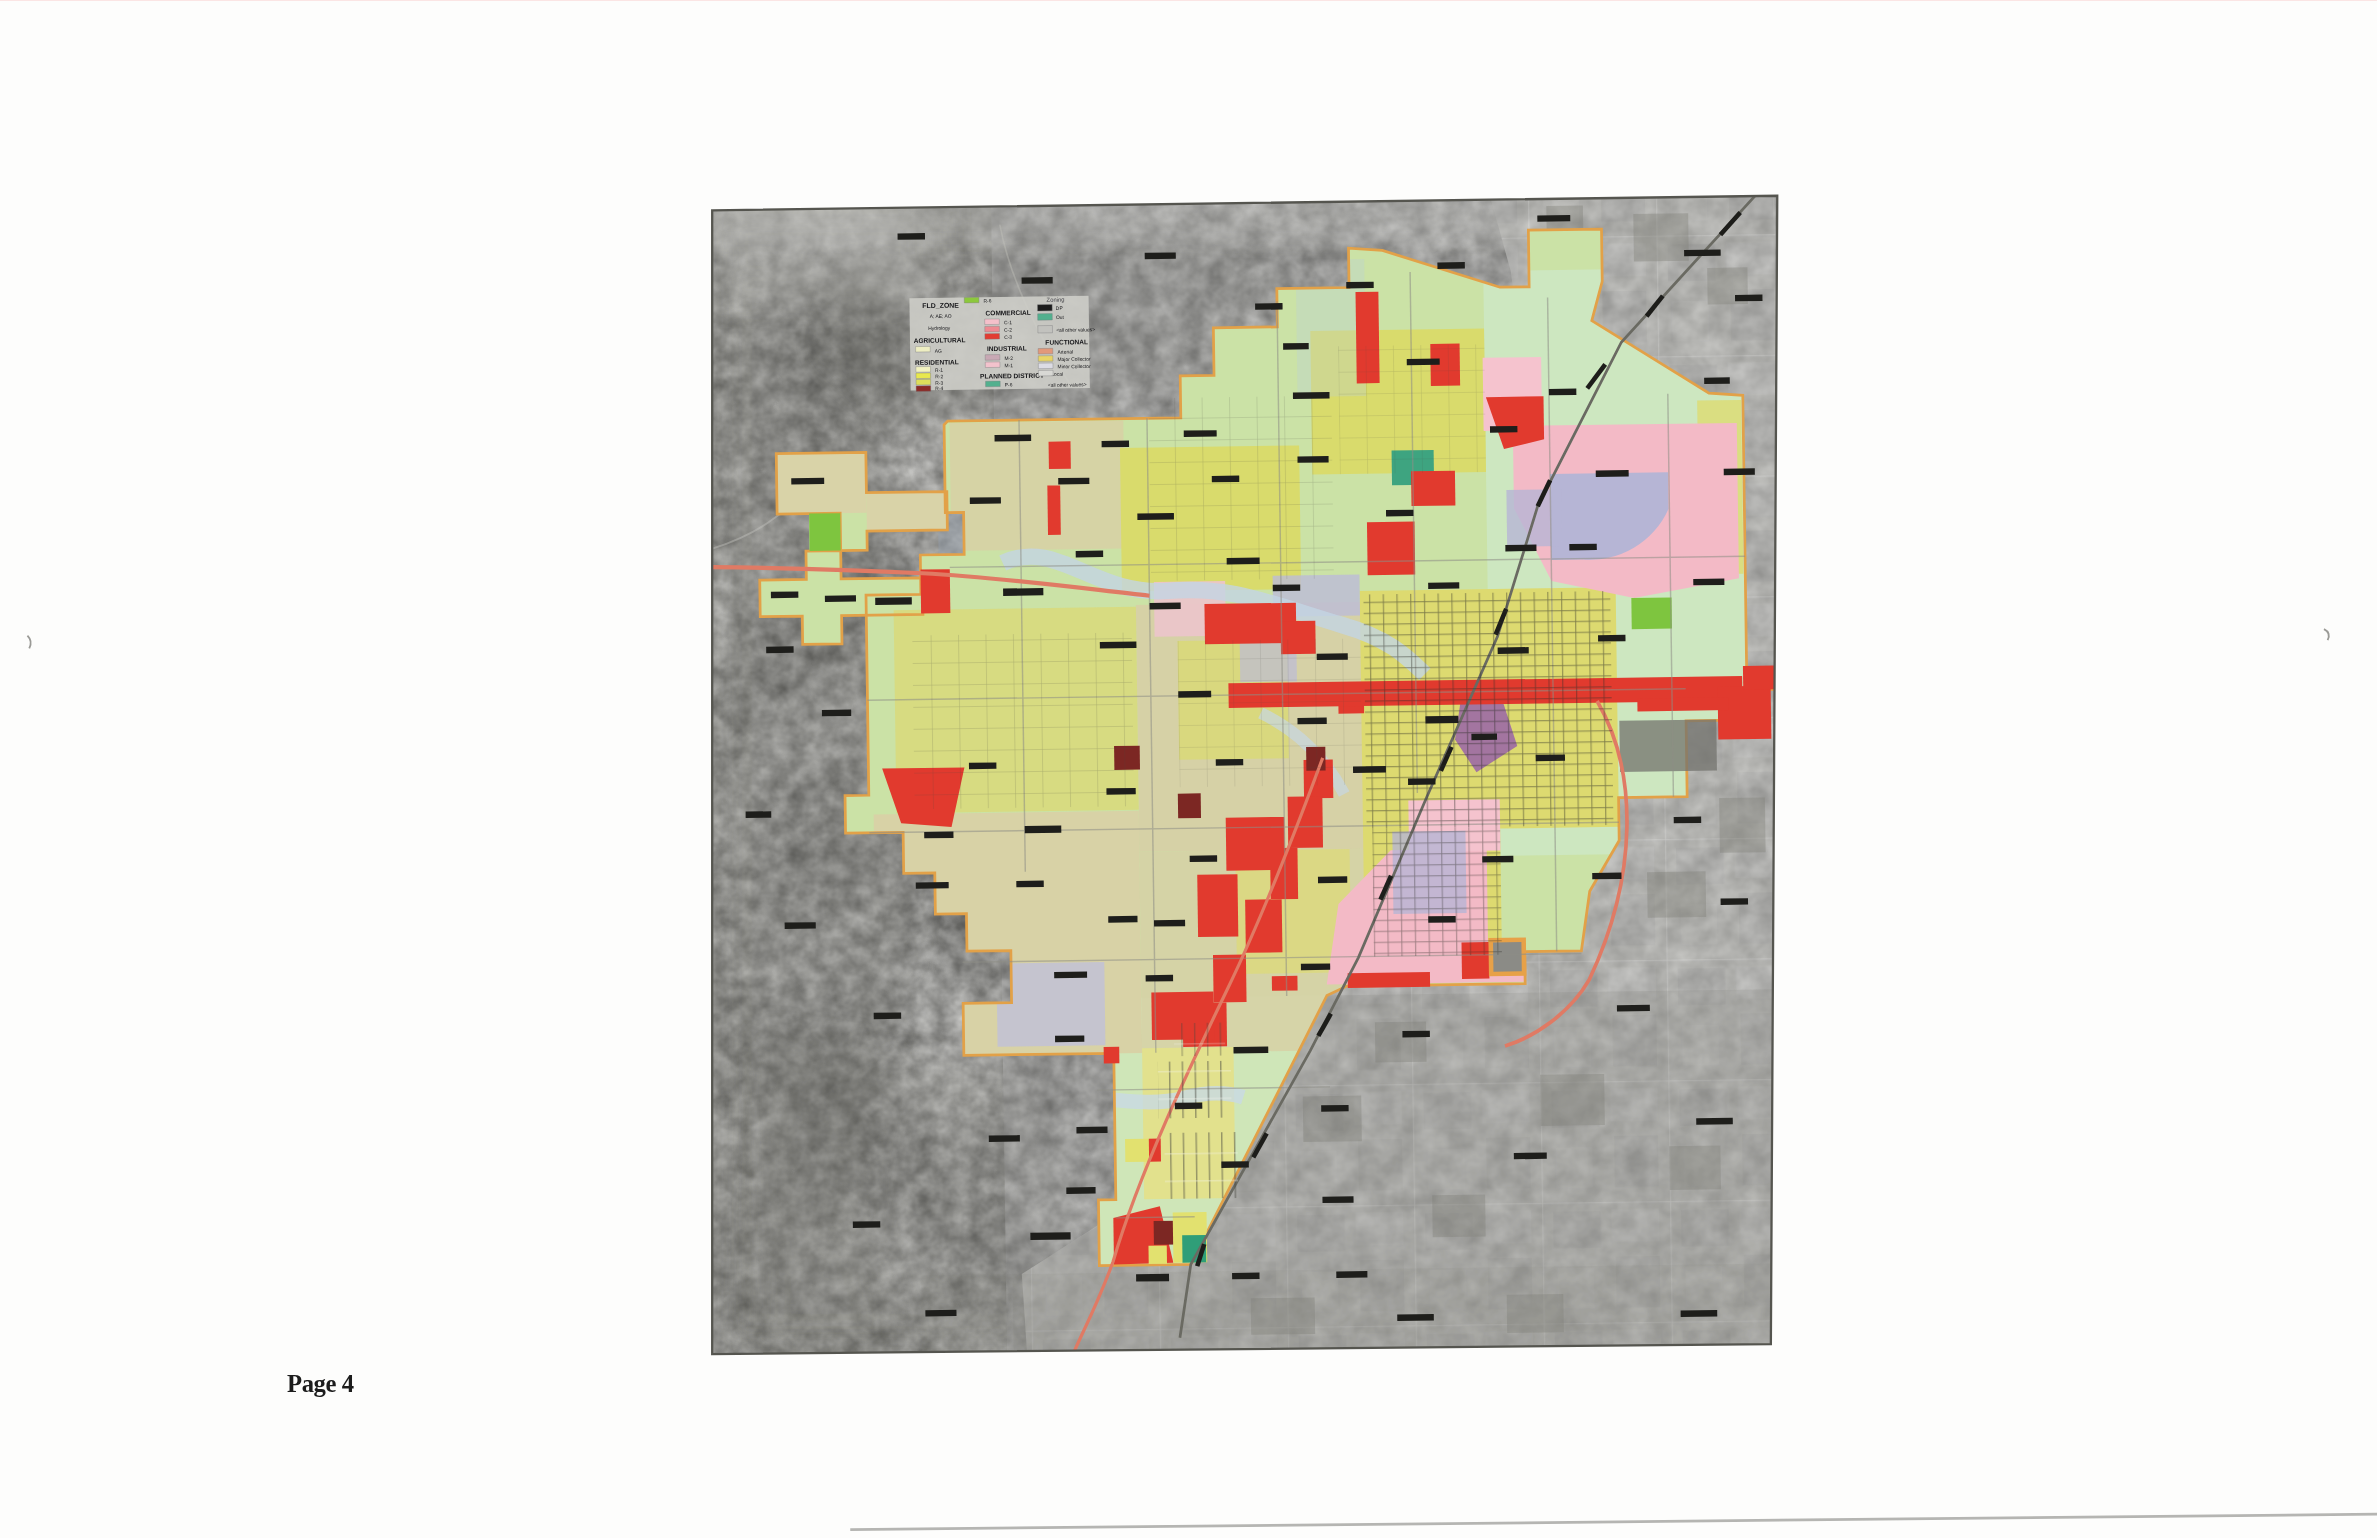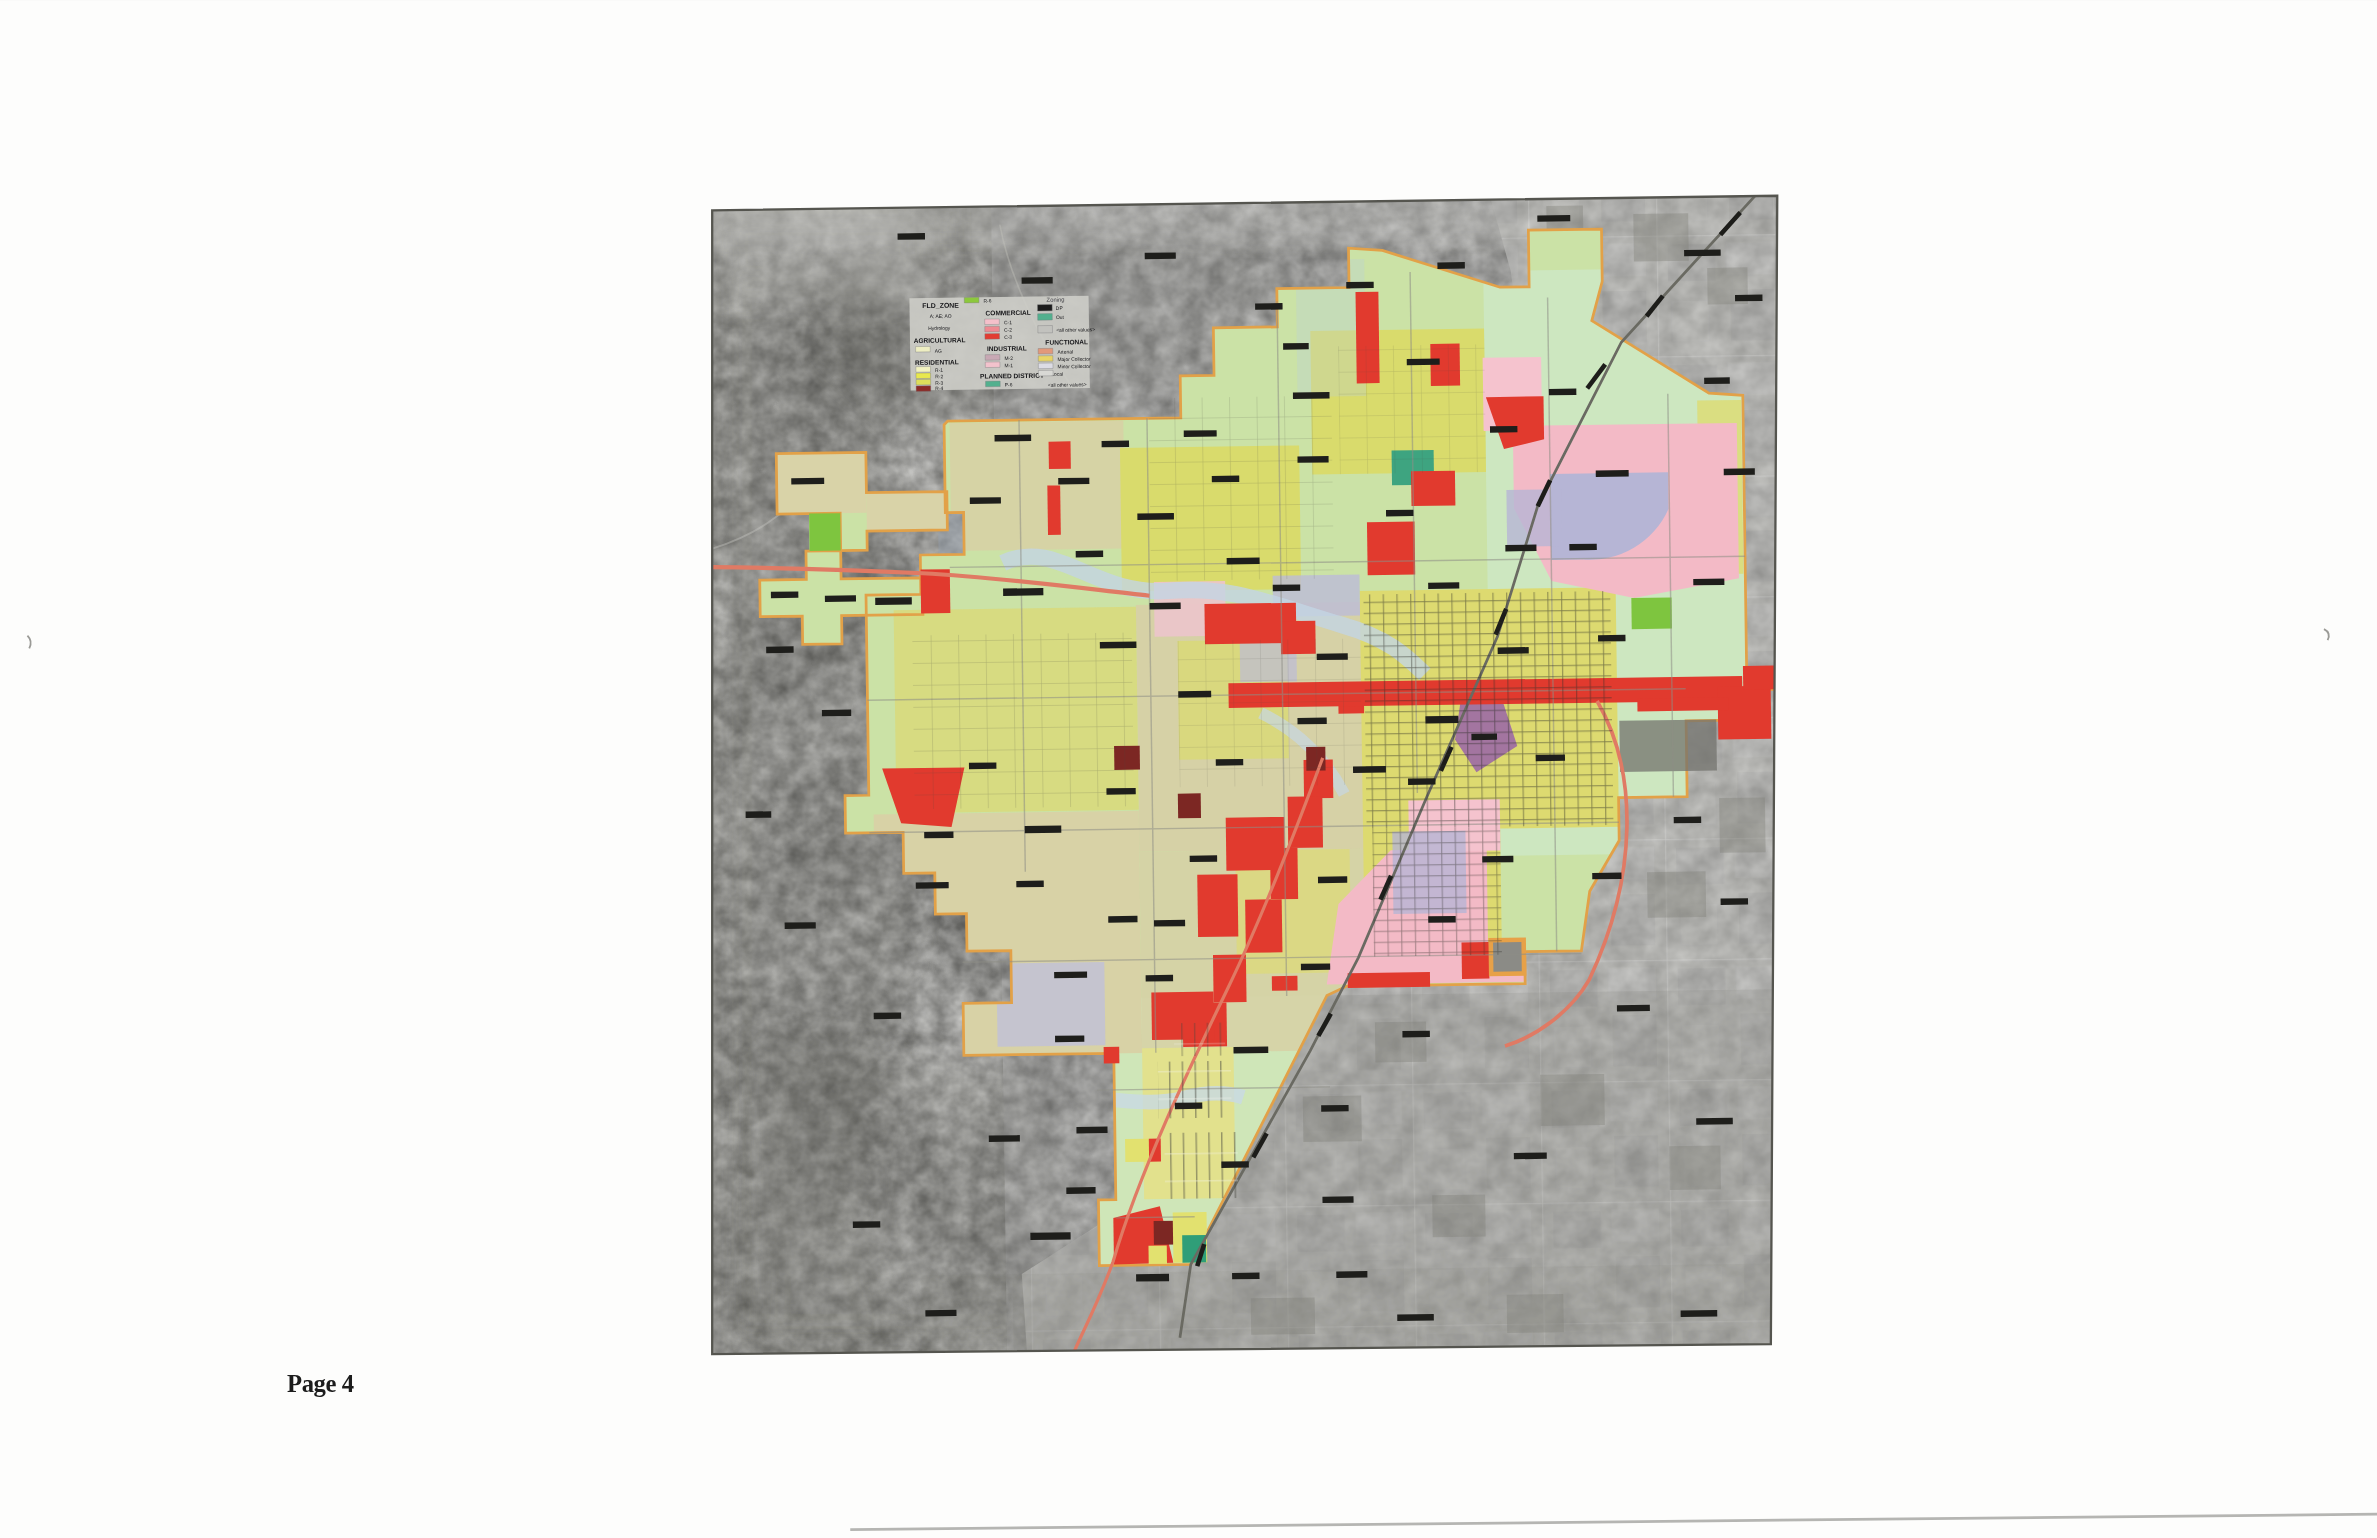--- a/index.html
+++ b/index.html
@@ -1,16 +1,16 @@
 <!DOCTYPE html>
 <html style="font-size:14.6px"><head>
 <meta charset="utf-8">
 <style>
   html,body{margin:0;padding:0;background:#fdfdfc;}
-  .page{position:relative;width:2377px;height:1536px;background:#e5e5e5;overflow:hidden;
+  .page{position:relative;width:2377px;height:1536px;background:#ef4444;overflow:hidden;
         font-family:"Liberation Sans", sans-serif;}
 </style>
 </head>
 <body>
 <div class="page">
 <svg width="2377" height="1538" viewBox="0 0 2600 1682" xmlns="http://www.w3.org/2000/svg">
 <defs>
   <clipPath id="mapclip">
     <polygon points="779,230 1944,214 1937,1470 779,1481"></polygon>
   </clipPath>

